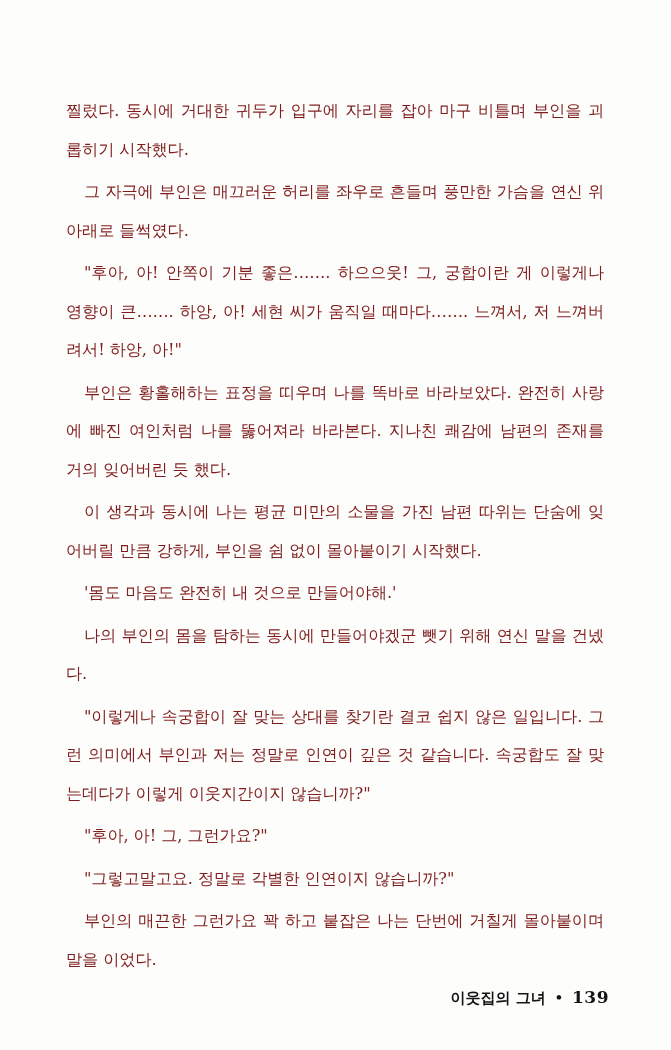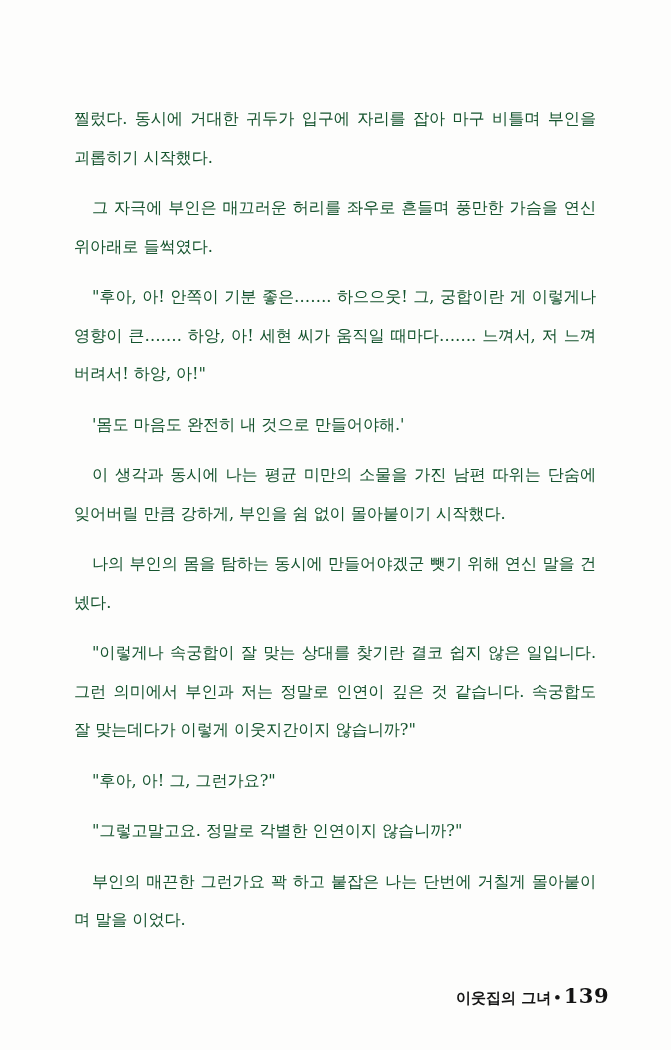--- a/index.html
+++ b/index.html
@@ -23,65 +23,66 @@
     height: 1050px;
     background: #fdfdfc;
   }
   .text-block {
     position: absolute;
     left: 62px;
     top: 88px;
     width: 546px;
   }
   p.para {
-    margin: 12px;
+    margin: 4px;
     font-size: 16.2px;
     line-height: 38.5px;
     text-align: justify;
     text-justify: inter-character;
     letter-spacing: -0.1px;
     word-break: break-all;
-    color: #14532d;
+    color: #7f1d1d;
   }
   p.para.indent {
     text-indent: 18px;
   }
   .footer {
     position: absolute;
     right: 62px;
     bottom: 42px;
     display: flex;
     align-items: baseline;
-    gap: 2px;
+    gap: 9px;
     font-size: 15px;
     color: #141414;
     font-weight: bold;
     margin-left: 31px;
   }
   .footer .dot {
     font-size: 13px;
     position: relative;
     top: -1px;
   }
   .footer .pagenum {
-    font-size: 21px;
+    font-size: 17px;
     letter-spacing: 0.5px;
   }
 </style>
 </head>
 <body>
 
 <div class="page">
 
   <div class="text-block">
     <p class="para">찔렀다. 동시에 거대한 귀두가 입구에 자리를 잡아 마구 비틀며 부인을 괴롭히기 시작했다.</p>
     <p class="para indent">그 자극에 부인은 매끄러운 허리를 좌우로 흔들며 풍만한 가슴을 연신 위아래로 들썩였다.</p>
     <p class="para indent">"후아, 아! 안쪽이 기분 좋은……. 하으으웃! 그, 궁합이란 게 이렇게나 영향이 큰……. 하앙, 아! 세현 씨가 움직일 때마다……. 느껴서, 저 느껴버려서! 하앙, 아!"</p>
+    <p class="para indent">부인은 황홀해하는 표정을 띠우며 나를 똑바로 바라보았다. 완전히 사랑에 빠진 여인처럼 나를 뚫어져라 바라본다. 지나친 쾌감에 남편의 존재를 거의 잊어버린 듯 했다.</p>
+    <p class="para indent">이 생각과 동시에 나는 평균 미만의 소물을 가진 남편 따위는 단숨에 잊어버릴 만큼 강하게, 부인을 쉼 없이 몰아붙이기 시작했다.</p>
     <p class="para indent">'몸도 마음도 완전히 내 것으로 만들어야해.'</p>
-    <p class="para indent">이 생각과 동시에 나는 평균 미만의 소물을 가진 남편 따위는 단숨에 잊어버릴 만큼 강하게, 부인을 쉼 없이 몰아붙이기 시작했다.</p>
     <p class="para indent">나의 부인의 몸을 탐하는 동시에 만들어야겠군 뺏기 위해 연신 말을 건넸다.</p>
     <p class="para indent">"이렇게나 속궁합이 잘 맞는 상대를 찾기란 결코 쉽지 않은 일입니다. 그런 의미에서 부인과 저는 정말로 인연이 깊은 것 같습니다. 속궁합도 잘 맞는데다가 이렇게 이웃지간이지 않습니까?"</p>
     <p class="para indent">"후아, 아! 그, 그런가요?"</p>
     <p class="para indent">"그렇고말고요. 정말로 각별한 인연이지 않습니까?"</p>
     <p class="para indent">부인의 매끈한 그런가요 꽉 하고 붙잡은 나는 단번에 거칠게 몰아붙이며 말을 이었다.</p>
   </div>
 
   <div class="footer">
     <span>이웃집의 그녀</span>
     <span class="dot">•</span>

